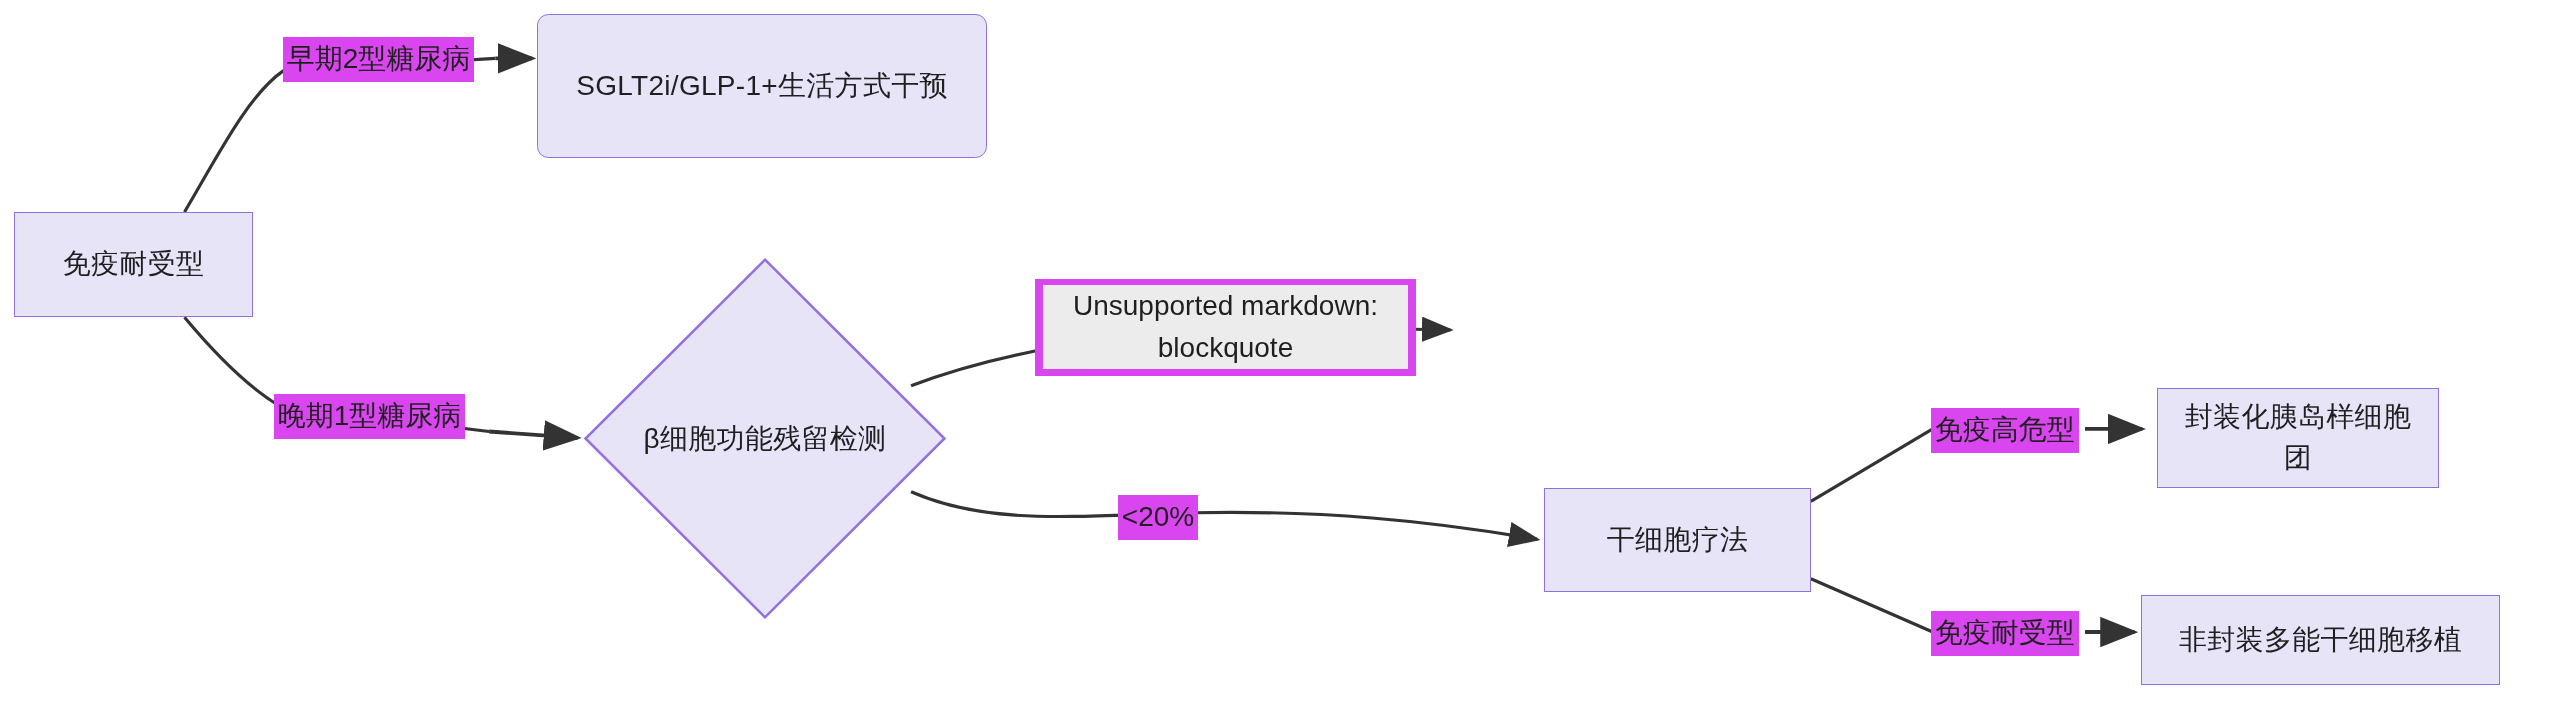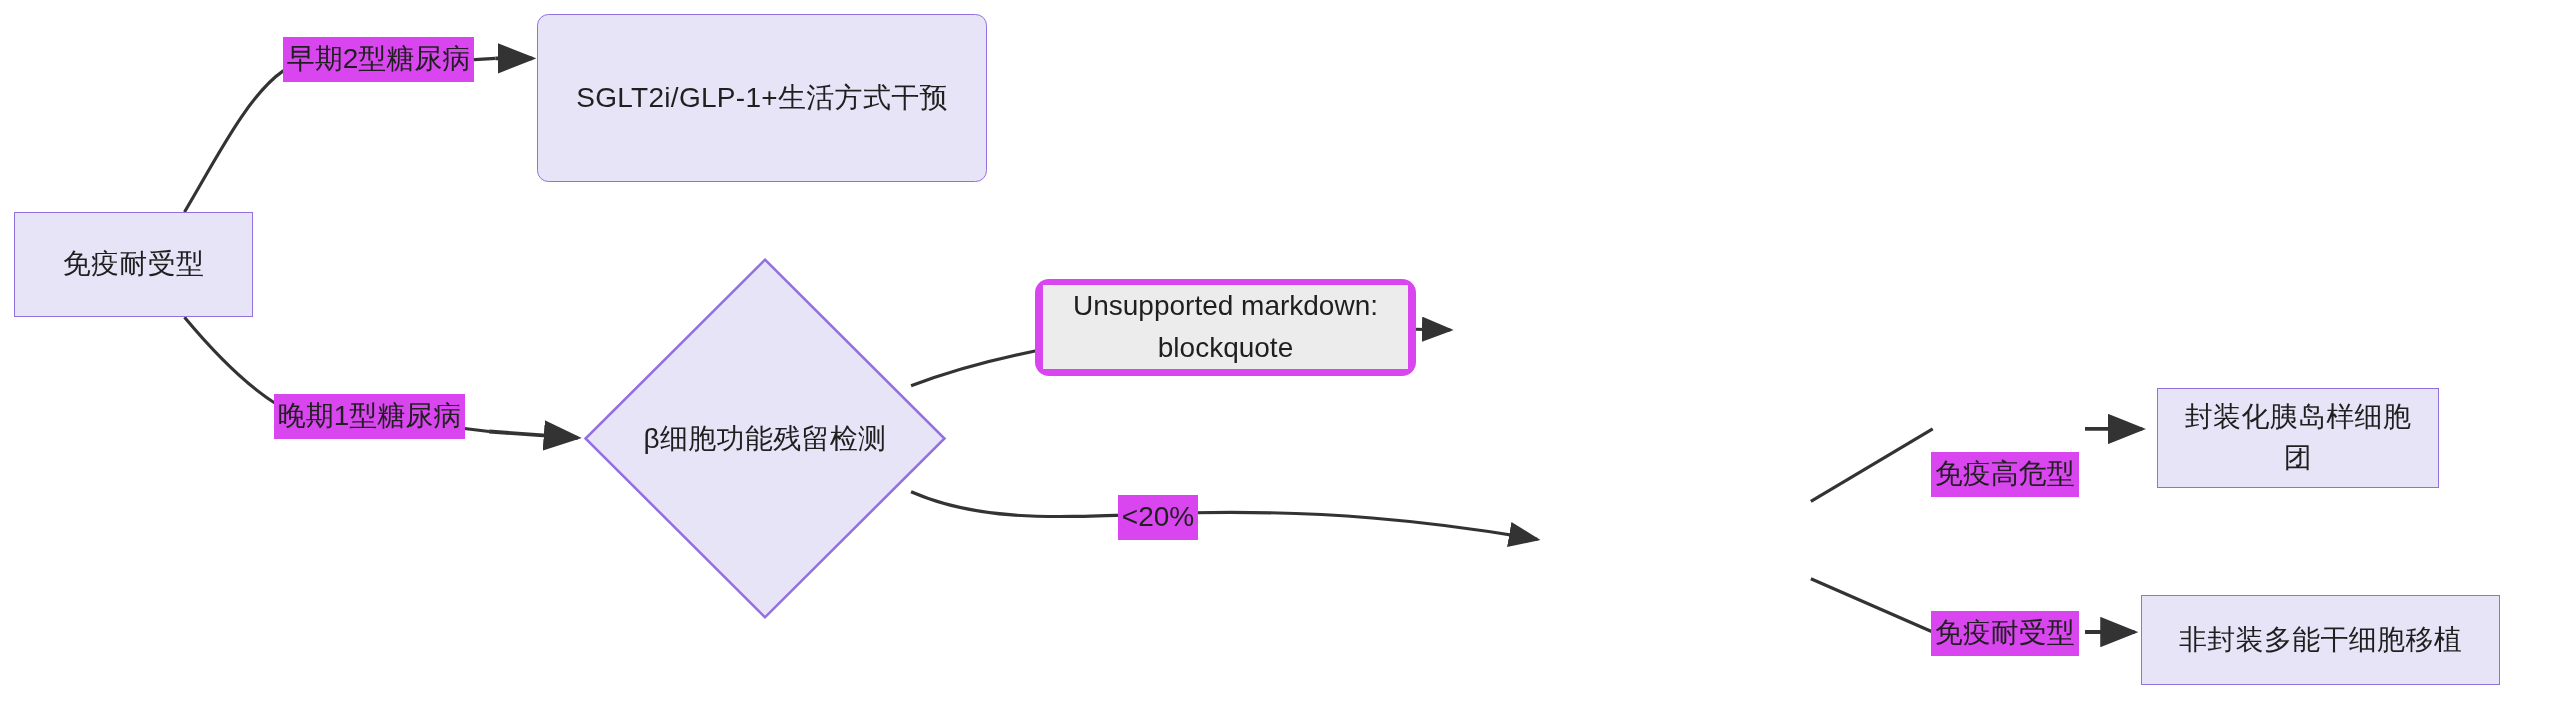--- a/index.html
+++ b/index.html
@@ -110,50 +110,53 @@
     <line x1="3285" y1="676" x2="3375" y2="676" stroke="#333333" stroke-width="6" marker-end="url(#arrowhead)"></line>
 
     <path d="M 2853 912 L 3045 996" fill="none" stroke="#333333" stroke-width="5"></path>
     <line x1="3285" y1="996" x2="3363" y2="996" stroke="#333333" stroke-width="6" marker-end="url(#arrowhead)"></line>
   </svg>
 
   <div class="node" style="left:14px; top:212px; width:239px; height:105px;">
     <span>免疫耐受型</span>
   </div>
 
-  <div class="node rounded" style="left:537px; top:14px; width:450px; height:168px;">
+  <div class="node rounded" style="left:537px; top:14px; width:450px; height:144px;">
     <span>SGLT2i/GLP-1+生活方式干预</span>
   </div>
 
   <div class="node-diamond-wrap" style="left:583px; top:257px; width:364px; height:363px;">
     <svg width="364" height="363" viewBox="0 0 574 572" xmlns="http://www.w3.org/2000/svg">
       <polygon points="287,4 570,286 287,568 4,286" fill="#e8e4f8" stroke="#9370e0" stroke-width="4"></polygon>
     </svg>
     <div class="node-diamond-label">β细胞功能残留检测</div>
   </div>
 
 
+  <div class="node" style="left:1544px; top:488px; width:267px; height:104px;">
+    <span>干细胞疗法</span>
+  </div>
 
   <div class="node" style="left:2149px; top:388px; width:282px; height:100px;margin-left:8px;">
     <span>封装化胰岛样细胞团</span>
   </div>
 
   <div class="node" style="left:2141px; top:595px; width:359px; height:90px;">
     <span>非封装多能干细胞移植</span>
   </div>
 
   <div class="edge-label" style="left:283px; top:37px;">早期2型糖尿病</div>
 
   <div class="edge-label" style="left:274px; top:394px;">晚期1型糖尿病</div>
 
-  <div class="edge-label multiline" style="left:1035px; top:279px; width:381px;border-radius:14px;">
+  <div class="edge-label multiline" style="left:1035px; top:279px; width:381px;">
     <span class="lbl-line">Unsupported markdown:</span>
     <span class="lbl-line">blockquote</span>
   </div>
 
   <div class="edge-label" style="left:1118px; top:495px;">&lt;20%</div>
 
-  <div class="edge-label" style="left:1931px; top:408px;margin-top:44px;">免疫高危型</div>
+  <div class="edge-label" style="left:1931px; top:408px;">免疫高危型</div>
 
   <div class="edge-label" style="left:1931px; top:611px;">免疫耐受型</div>
 
 </div>
 
 
 </body></html>

